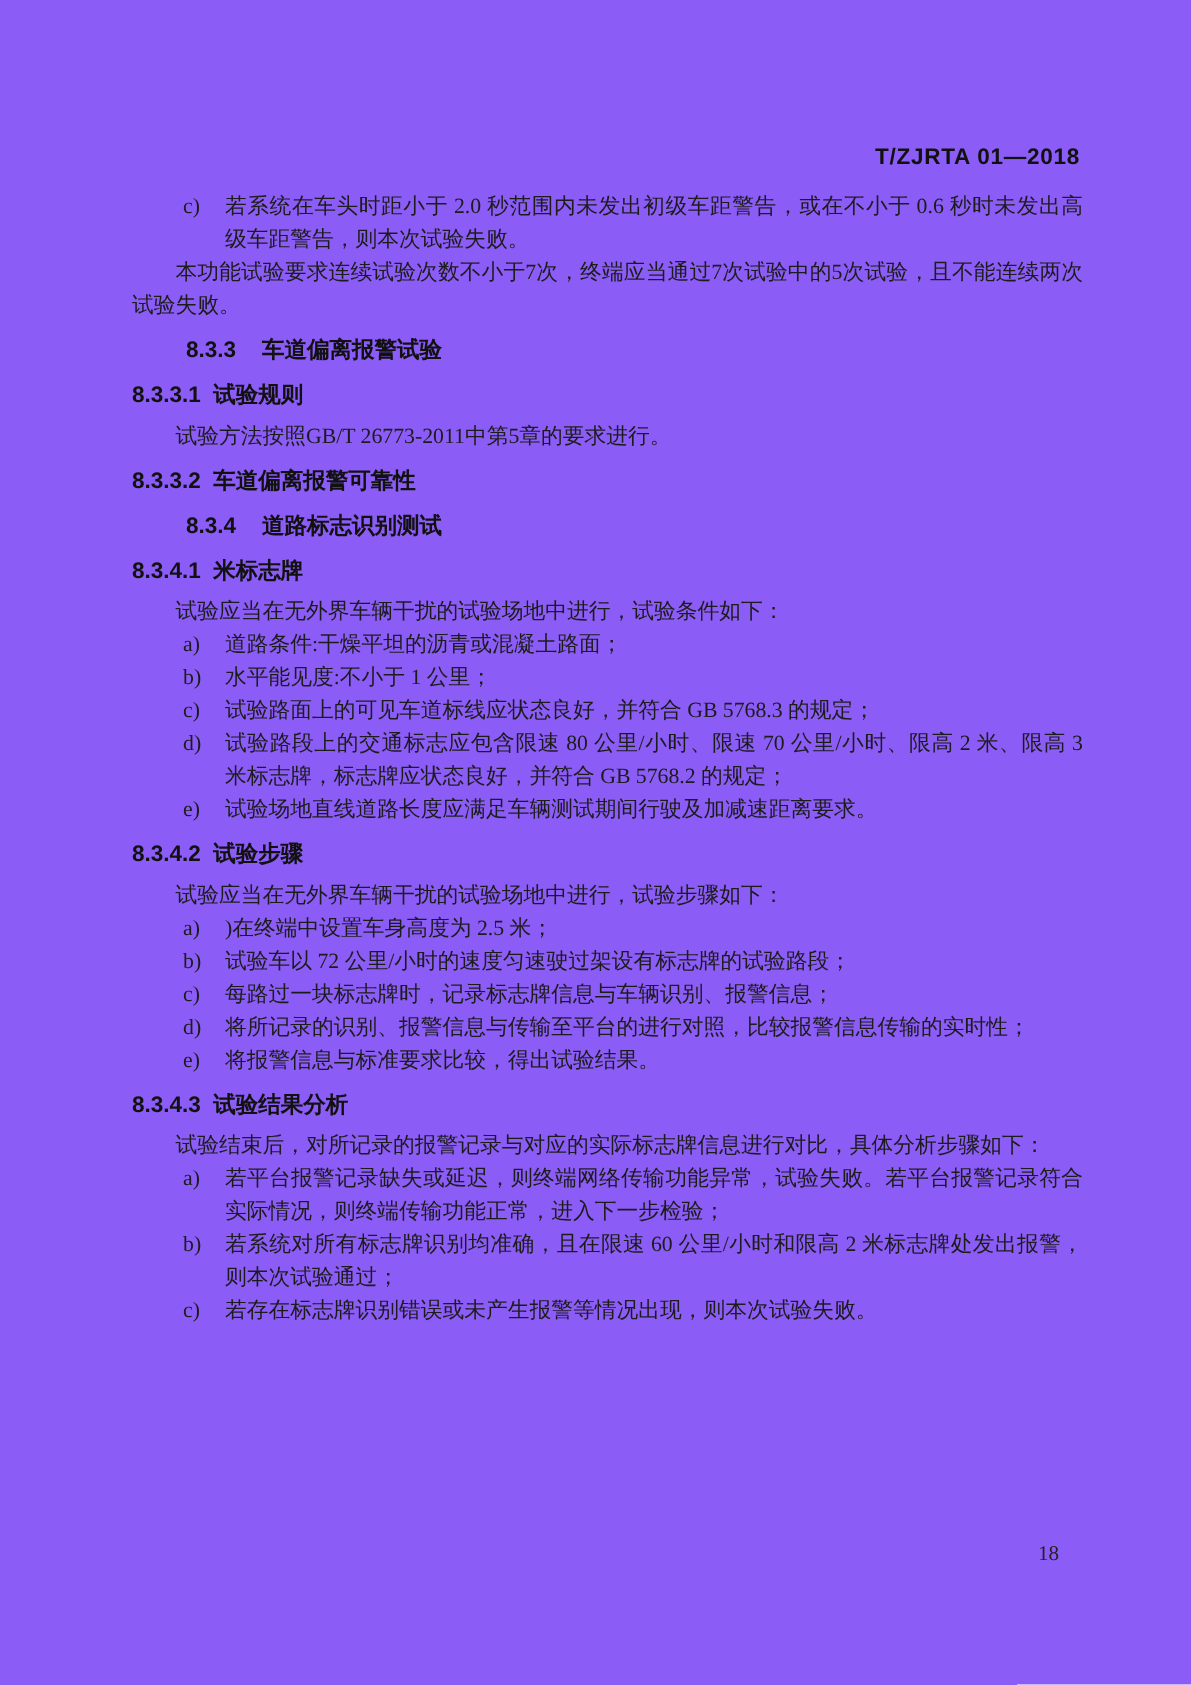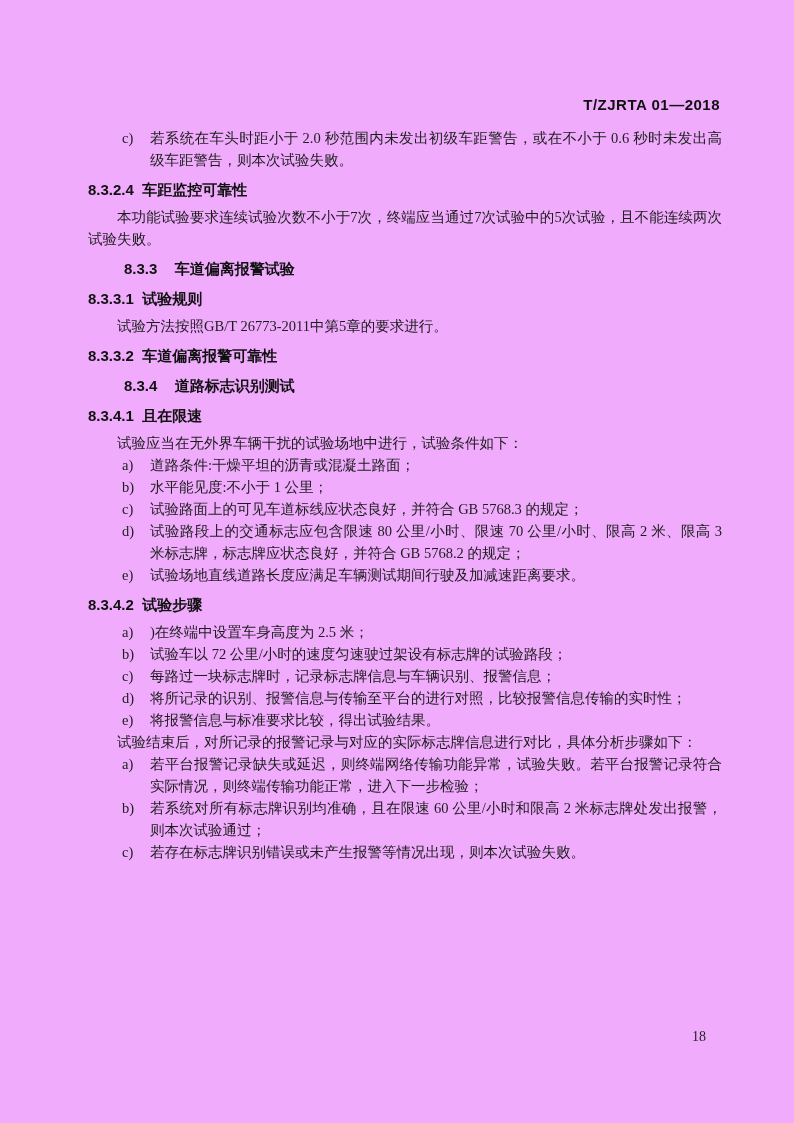--- a/index.html
+++ b/index.html
@@ -4,21 +4,21 @@
 <style>
   html, body {
     margin: 0;
     padding: 0;
     background: #ffffff;
   }
   .page {
     position: relative;
     width: 794px;
     height: 1123px;
-    background: #f0abfc;
+    background: #8b5cf6;
     color: #1c1c1c;
     font-family: "Liberation Serif", "DejaVu Serif", serif;
     overflow: hidden;
   }
   .page-header {
     position: absolute;
     top: 95px;
     left: 88px;
     right: 74px;
     text-align: right;
@@ -91,33 +91,32 @@
 
   <div class="content">
 
     <div class="list">
       <div class="li">
         <span class="marker">c)</span>
         <span class="li-text">若系统在车头时距小于 2.0 秒范围内未发出初级车距警告，或在不小于 0.6 秒时未发出高级车距警告，则本次试验失败。</span>
       </div>
     </div>
 
-    <h4 class="hd"><span class="hd-num">8.3.2.4</span><span class="hd-title">车距监控可靠性</span></h4>
     <p class="para">本功能试验要求连续试验次数不小于7次，终端应当通过7次试验中的5次试验，且不能连续两次试验失败。</p>
 
     <h4 class="hd wide"><span class="hd-num">8.3.3</span><span class="hd-title">车道偏离报警试验</span></h4>
 
     <h4 class="hd"><span class="hd-num">8.3.3.1</span><span class="hd-title">试验规则</span></h4>
     <p class="para">试验方法按照GB/T 26773-2011中第5章的要求进行。</p>
 
     <h4 class="hd"><span class="hd-num">8.3.3.2</span><span class="hd-title">车道偏离报警可靠性</span></h4>
 
     <h4 class="hd wide"><span class="hd-num">8.3.4</span><span class="hd-title">道路标志识别测试</span></h4>
 
-    <h4 class="hd"><span class="hd-num">8.3.4.1</span><span class="hd-title">且在限速</span></h4>
+    <h4 class="hd"><span class="hd-num">8.3.4.1</span><span class="hd-title">米标志牌</span></h4>
     <p class="intro">试验应当在无外界车辆干扰的试验场地中进行，试验条件如下：</p>
     <div class="list">
       <div class="li">
         <span class="marker">a)</span>
         <span class="li-text">道路条件:干燥平坦的沥青或混凝土路面；</span>
       </div>
       <div class="li">
         <span class="marker">b)</span>
         <span class="li-text">水平能见度:不小于 1 公里；</span>
       </div>
@@ -129,20 +128,21 @@
         <span class="marker">d)</span>
         <span class="li-text">试验路段上的交通标志应包含限速 80 公里/小时、限速 70 公里/小时、限高 2 米、限高 3 米标志牌，标志牌应状态良好，并符合 GB 5768.2 的规定；</span>
       </div>
       <div class="li">
         <span class="marker">e)</span>
         <span class="li-text">试验场地直线道路长度应满足车辆测试期间行驶及加减速距离要求。</span>
       </div>
     </div>
 
     <h4 class="hd"><span class="hd-num">8.3.4.2</span><span class="hd-title">试验步骤</span></h4>
+    <p class="intro">试验应当在无外界车辆干扰的试验场地中进行，试验步骤如下：</p>
     <div class="list">
       <div class="li">
         <span class="marker">a)</span>
         <span class="li-text">)在终端中设置车身高度为 2.5 米；</span>
       </div>
       <div class="li">
         <span class="marker">b)</span>
         <span class="li-text">试验车以 72 公里/小时的速度匀速驶过架设有标志牌的试验路段；</span>
       </div>
       <div class="li">
@@ -152,20 +152,21 @@
       <div class="li">
         <span class="marker">d)</span>
         <span class="li-text">将所记录的识别、报警信息与传输至平台的进行对照，比较报警信息传输的实时性；</span>
       </div>
       <div class="li">
         <span class="marker">e)</span>
         <span class="li-text">将报警信息与标准要求比较，得出试验结果。</span>
       </div>
     </div>
 
+    <h4 class="hd"><span class="hd-num">8.3.4.3</span><span class="hd-title">试验结果分析</span></h4>
     <p class="intro">试验结束后，对所记录的报警记录与对应的实际标志牌信息进行对比，具体分析步骤如下：</p>
     <div class="list">
       <div class="li">
         <span class="marker">a)</span>
         <span class="li-text">若平台报警记录缺失或延迟，则终端网络传输功能异常，试验失败。若平台报警记录符合实际情况，则终端传输功能正常，进入下一步检验；</span>
       </div>
       <div class="li">
         <span class="marker">b)</span>
         <span class="li-text">若系统对所有标志牌识别均准确，且在限速 60 公里/小时和限高 2 米标志牌处发出报警，则本次试验通过；</span>
       </div>

